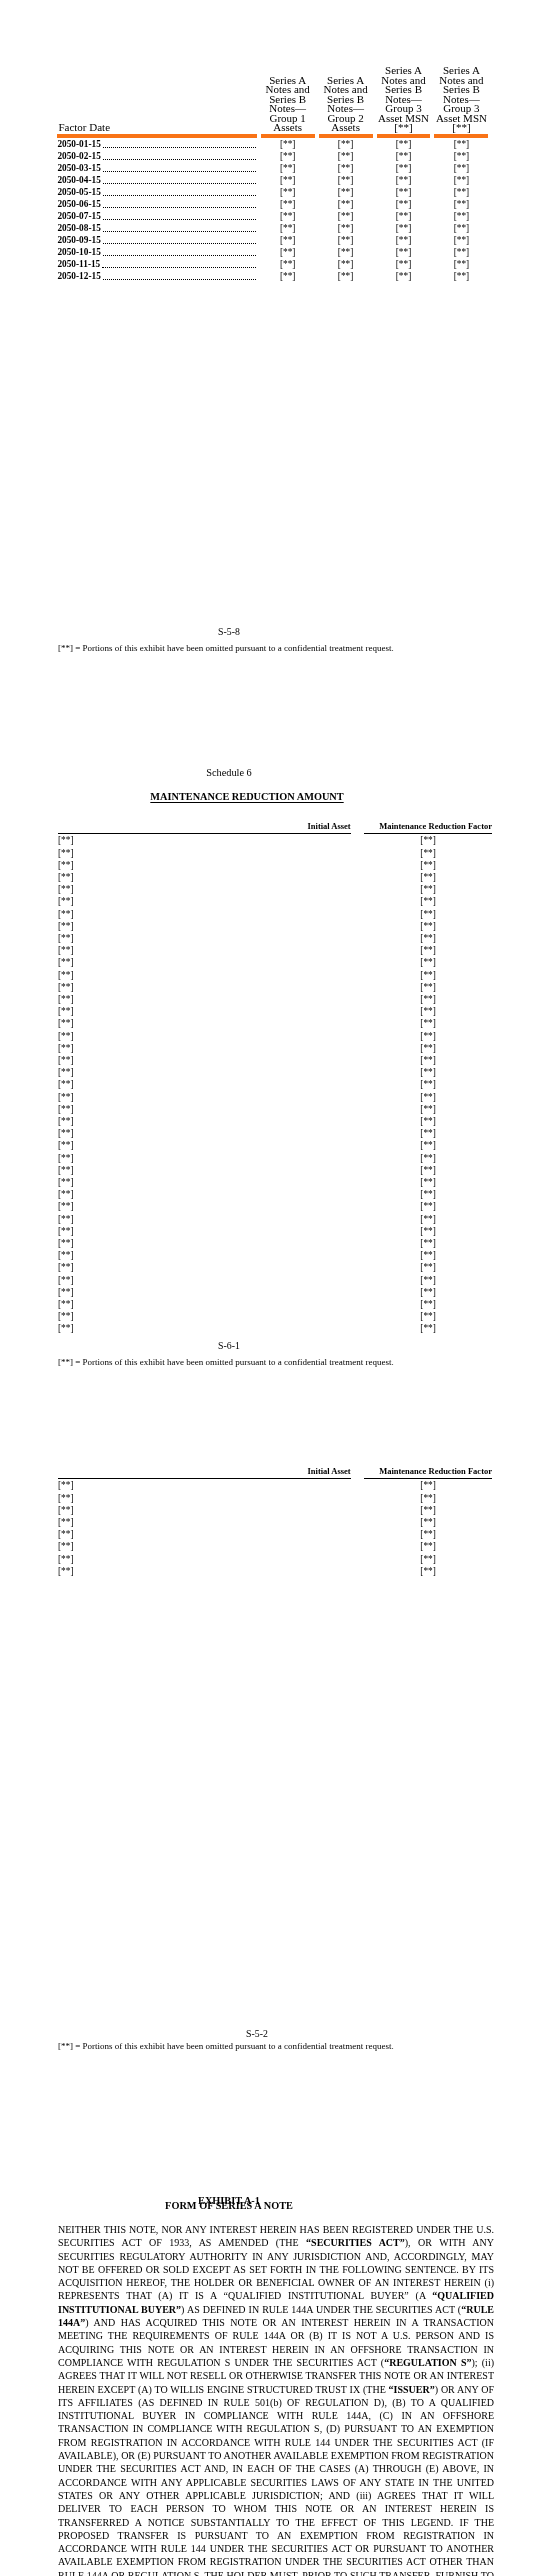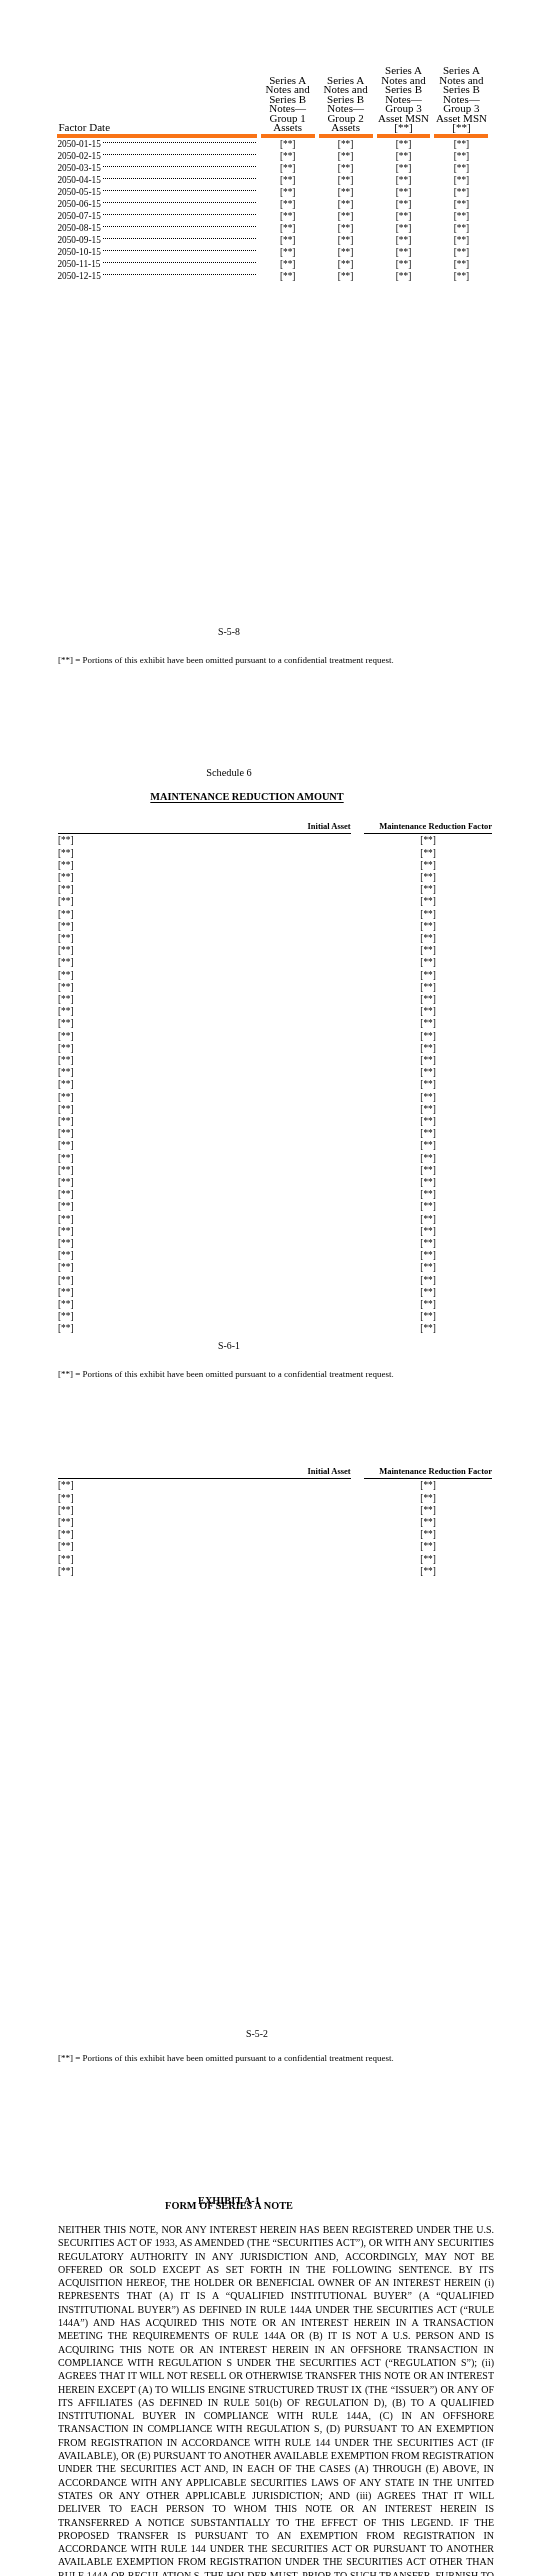--- a/index.html
+++ b/index.html
@@ -6,33 +6,33 @@
   .doc {
     position:relative; width:544px; height:2813px;
     background:#ffffff; color:#000;
     font-family:"Liberation Serif","DejaVu Serif",serif;
     overflow:hidden;
   }
   .abs { position:absolute; }
   .centered { left:0; width:458px; text-align:center; }
 
   .pagenum { font-size:9.8px; line-height:11.3px; }
-  .footnote { font-size:9px; line-height:10.8px; left:58px; width:443px;margin-top:12px; }
+  .footnote { font-size:9px; line-height:10.8px; left:58px; width:443px; }
 
   
   .ptable { border-collapse:separate; border-spacing:4.6px 0; width:439px; margin-left:-4.6px; }
   .ptable th {
     font-weight:normal; font-size:11px; line-height:9.5px;
     vertical-align:bottom; border-bottom:4px solid #f97316; padding:0 1px 1.5px 1px;
   }
   .ptable th.hl { text-align:left; }
   .ptable th.hc { text-align:center; }
   .ptable td { padding:0; font-size:9.3px; line-height:12px; vertical-align:bottom; }
   .ptable td.v { text-align:center; }
-  .pd { display:flex; align-items:center; }
+  .pd { display:flex; align-items:flex-end;font-weight:bold; }
   .pd .dots { flex:1; border-bottom:1px dotted #000; margin:0 1px 2.1px 2.1px; }
 
   
   .mtable { border-collapse:separate; border-spacing:0; width:434px; }
   .mtable th {
     font-weight:bold; font-size:8.5px; line-height:9.8px;
     border-bottom:1px solid #000; padding:0 0 1.5px 0; vertical-align:bottom;
   }
   .mtable th.hl { text-align:right; }
   .mtable th.hr { text-align:right; }
@@ -46,21 +46,21 @@
   .h-plain { font-size:10.3px;text-align:center; }
   .h-bold  { font-size:10.3px; font-weight:bold; }
   .h-under { font-size:10.3px; font-weight:bold; text-decoration:underline; text-decoration-thickness:1px; text-underline-offset:1.5px; }
 
   
   .legend {
     left:58px; width:436px;
     font-size:10px; line-height:13.3px;
     text-align:justify;
   }
-  .legend .b { font-weight:normal; }
+  .legend .b { font-weight:bold; }
 </style>
 </head>
 <body>
 
 <div class="doc">
 
   <div class="abs" style="top:66px; left:58px; width:434px;">
     <table class="ptable">
       <colgroup>
         <col style="width:200px">

